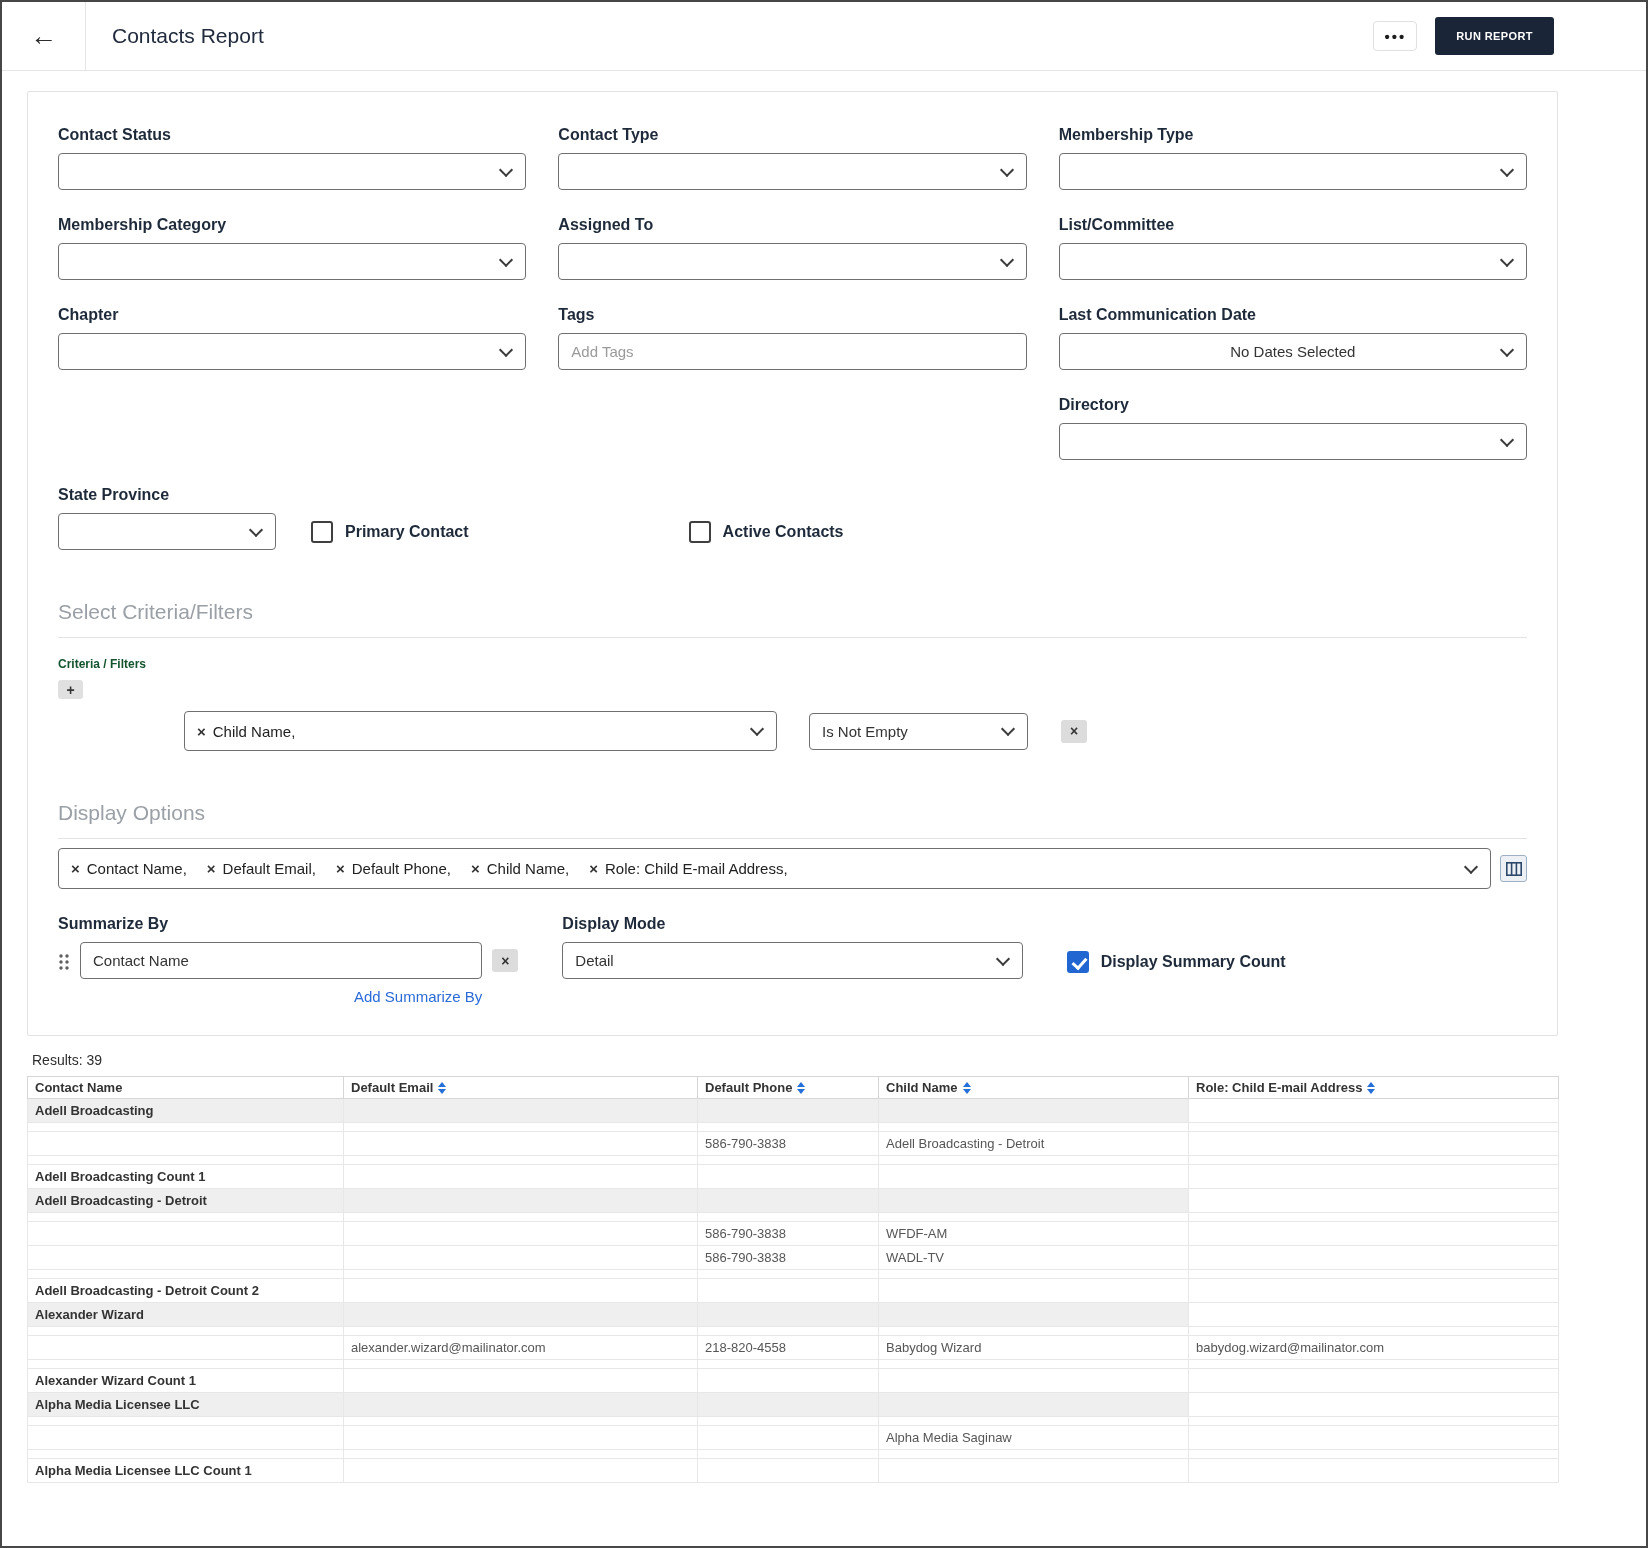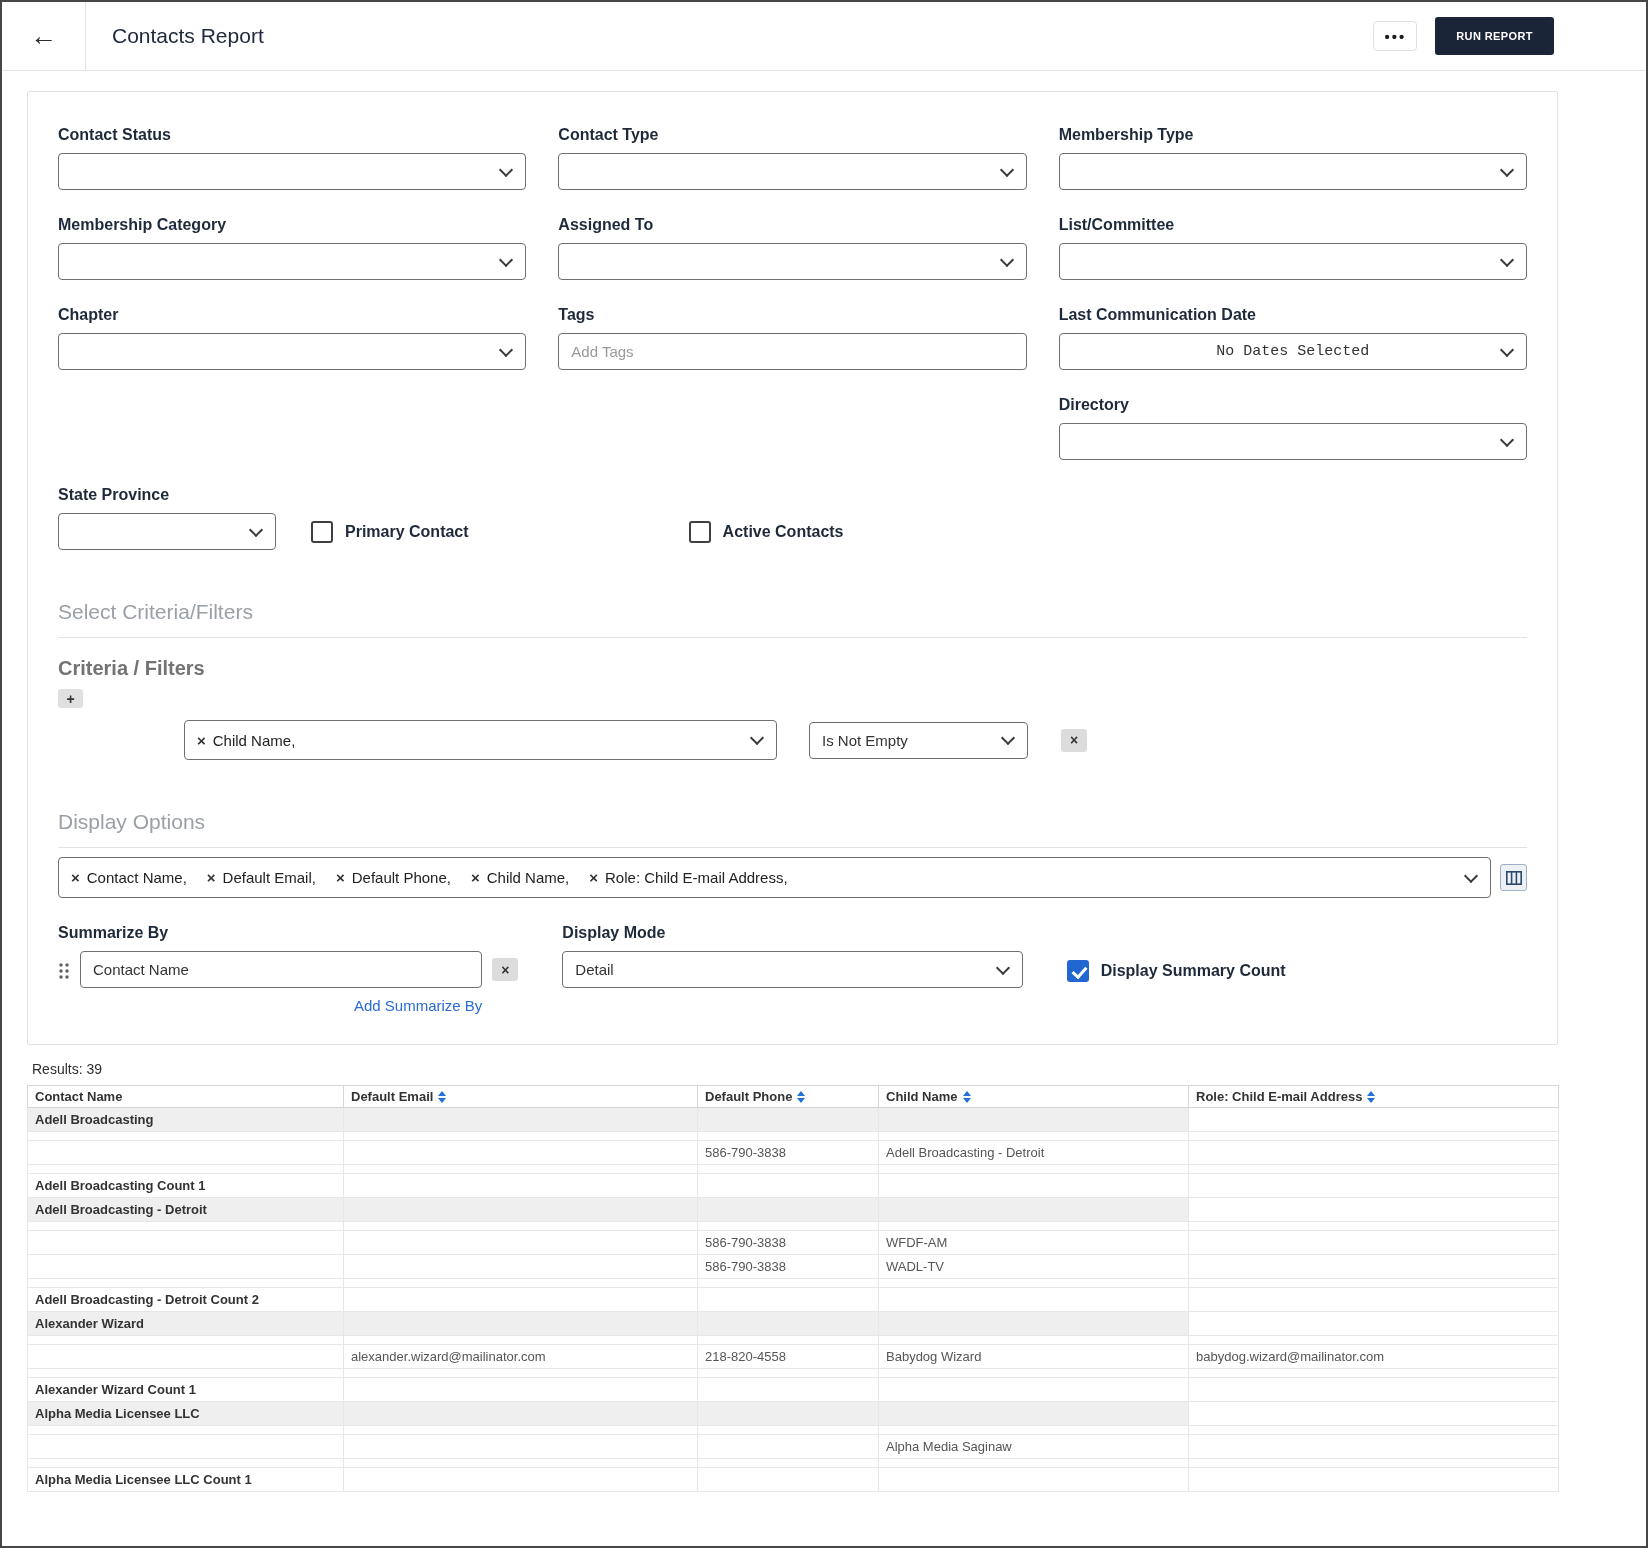--- a/index.html
+++ b/index.html
@@ -23,40 +23,40 @@
   .panel { margin:20px 0 0 25px; width:1531px; box-sizing:border-box; border:1px solid #e2e2e2;
            border-radius:2px; padding:34px 30px 30px; }
   .filter-grid { display:grid; grid-template-columns:repeat(3,1fr); column-gap:32px; row-gap:26px; }
   .field-label { font-size:16px; font-weight:700; color:#1e2a3a; margin-bottom:9px; }
   .select { position:relative; box-sizing:border-box; height:37px; background:#fff; border:1px solid #6f6f6f;
             border-radius:4px; display:flex; align-items:center; padding:0 36px 0 12px; font-size:15px;
             color:#333; cursor:pointer; }
   .chevron { position:absolute; right:14px; top:50%; width:8px; height:8px;
              border-right:2px solid #3a3a3a; border-bottom:2px solid #3a3a3a;
              transform:translateY(-70%) rotate(45deg); }
-  .select.center { justify-content:center; padding-left:36px;font-family:Liberation Mono, monospace; }
+  .select.center { justify-content:center; padding-left:36px; }
   .text-input { box-sizing:border-box; height:37px; width:100%; border:1px solid #6f6f6f; border-radius:4px;
                 padding:0 12px; font-size:15px; color:#333; font-family:inherit; }
   .text-input::placeholder { color:#9a9a9a; }
 
   .row5 { grid-column:1 / -1; display:flex; align-items:flex-end; }
   .state-field { width:218px; }
   .checkbox-group { display:flex; align-items:center; margin-bottom:7px; }
   .cg-primary { margin-left:35px; }
   .cg-active { margin-left:220px; }
   .checkbox { box-sizing:border-box; width:22px; height:22px; border:2px solid #3f3f3f; border-radius:3px;
               background:#fff; position:relative; cursor:pointer; flex:none; }
   .checkbox.checked { background:#2166d1; border-color:#2166d1; }
   .checkbox.checked::after { content:""; position:absolute; left:6px; top:2px; width:6px; height:11px;
               border-right:3px solid #fff; border-bottom:3px solid #fff; transform:rotate(42deg); }
   .checkbox-label { margin-left:12px; font-size:16px; font-weight:700; color:#1e2a3a; }
 
   .section-heading { margin:50px 0 0; padding-bottom:13px; border-bottom:1px solid #e3e3e3;
                      font-size:21px; font-weight:400; color:#9aa0a6; }
-  .criteria-label { margin-top:19px; font-size:20px; font-weight:700; color:#737373; }
+  .criteria-label { margin-top:19px; font-size:12px; font-weight:700; color:#14532d; }
   .plus-btn { margin-top:9px; width:25px; height:19px; background:#e0e0e0; border:none; border-radius:3px;
               font-size:14px; font-weight:700; color:#333; display:flex; align-items:center;
               justify-content:center; cursor:pointer; padding:0; }
   .criteria-row { margin-top:12px; padding-left:126px; display:flex; align-items:center; }
   .criteria-field { width:593px; height:40px; }
   .criteria-op { width:219px; margin-left:32px; }
   .x-btn { margin-left:33px; width:26px; height:23px; background:#dcdcdc; border:none; border-radius:3px;
            color:#333; font-weight:700; font-size:14px; display:flex; align-items:center;
            justify-content:center; cursor:pointer; padding:0; flex:none; }
   .token { display:flex; align-items:center; white-space:nowrap; font-size:15px; color:#222; flex:none; }

